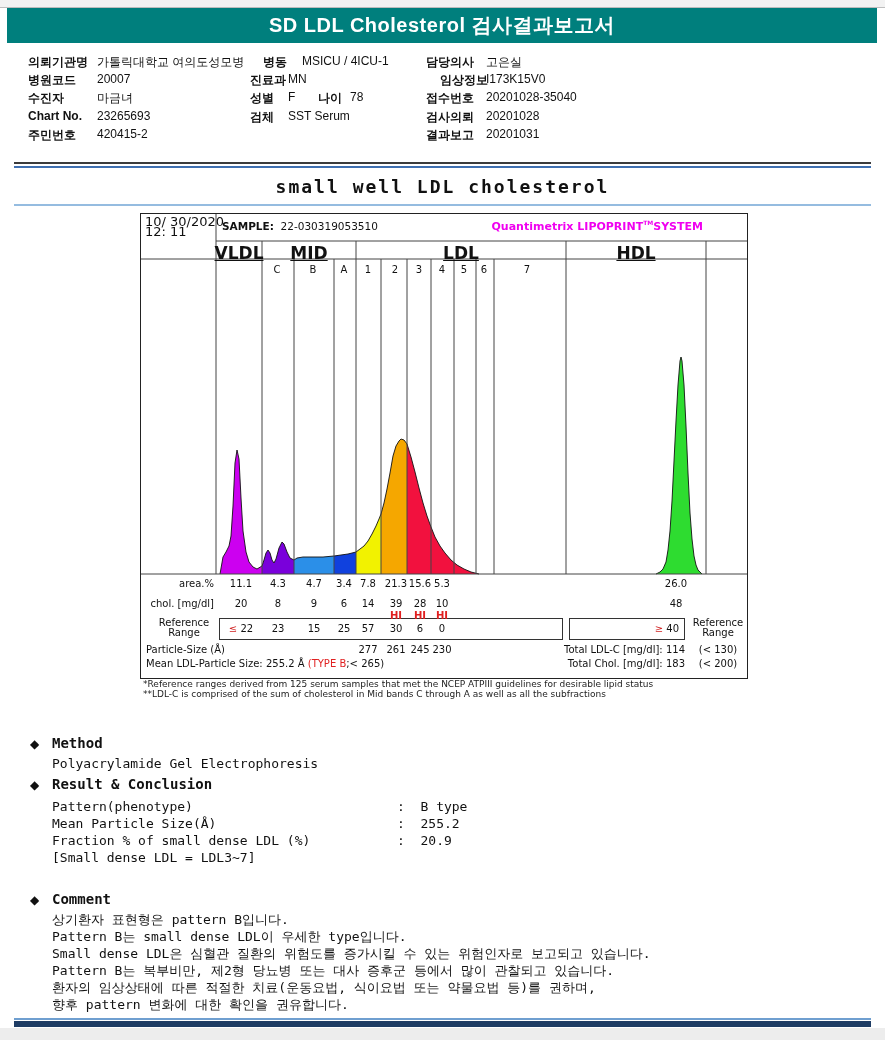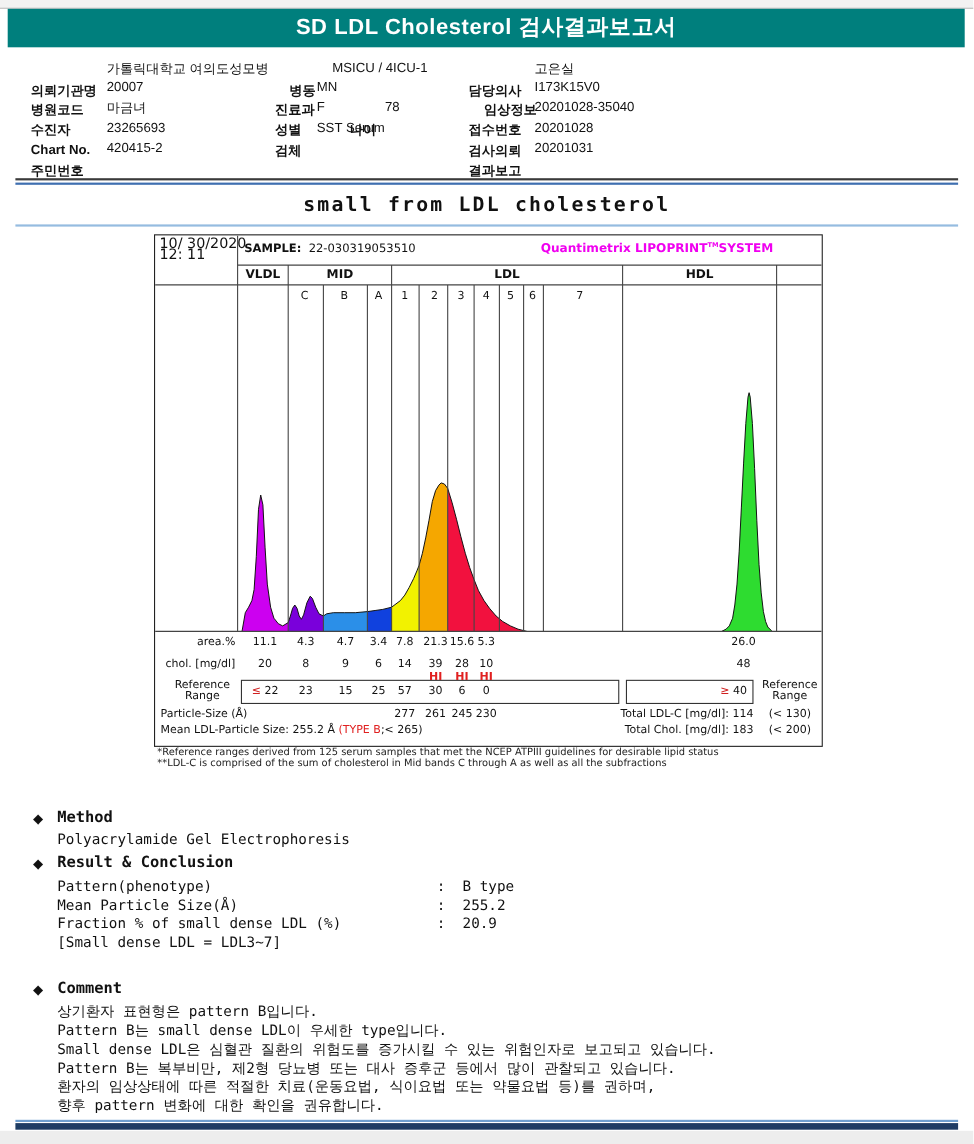--- a/index.html
+++ b/index.html
@@ -4,29 +4,29 @@
 <style>
   html,body{margin:0;padding:0;width:885px;height:1040px;overflow:hidden;background:#ffffff;}
   body{font-family:"Liberation Sans","DejaVu Sans",sans-serif;color:#111;}
   .abs{position:absolute;}
   #page{position:relative;width:885px;height:1040px;background:#fff;}
   .mono{font-family:"DejaVu Sans Mono","DejaVu Sans",monospace;}
   .b{font-weight:bold;}
   .topstrip{left:0;top:0;width:885px;height:7px;background:#f2f2f2;border-bottom:1px solid #bdbdbd;}
   .banner{left:7px;top:8px;width:870px;height:35px;background:#007f7d;color:#fff;
           font-size:20px;font-weight:bold;text-align:center;line-height:35px;letter-spacing:0.5px;}
-  .pi-label{font-weight:bold;font-size:12px;white-space:nowrap;margin-top:20px;}
+  .pi-label{font-weight:bold;font-size:12px;white-space:nowrap;}
   .pi-value{font-size:12px;white-space:nowrap;}
   .rule-dark{left:14px;top:162px;width:857px;height:2px;background:#3b3b3b;}
   .rule-blue{left:14px;top:166px;width:857px;height:2px;background:#3f6fb0;}
   .sec-title{left:0;top:176px;width:885px;text-align:center;font-size:18px;font-weight:bold;letter-spacing:2px;}
   .rule-lblue{left:14px;top:204px;width:857px;height:2px;background:#95bce0;}
   #chart{left:140px;top:213px;width:606px;height:464px;border:1px solid #222;background:#fff;}
   #chart .lab{position:absolute;font-size:10px;white-space:nowrap;font-family:"DejaVu Sans",sans-serif;}
-  #chart .band{font-size:11px;font-weight:bold;}
+  #chart .band{font-size:17px;font-weight:bold;text-decoration:underline;}
   .hdr-date{left:4px;top:3px;font-size:13px;line-height:10px;font-family:"DejaVu Sans",sans-serif;}
   .hdr-sample{left:81px;top:6px;font-size:10.5px;font-family:"DejaVu Sans",sans-serif;}
   .hdr-brand{top:5px;right:44px;font-size:11px;font-weight:bold;color:#f000f0;font-family:"DejaVu Sans",sans-serif;white-space:nowrap;}
   .hdr-brand sup{font-size:6px;}
   .refbox{border:1px solid #333;height:20px;top:404px;}
   .hi{color:#e02020;font-weight:bold;font-size:9px;}
   .refsym{color:#d02020;}
   .fnote{left:143px;font-size:9px;color:#222;font-family:"DejaVu Sans",sans-serif;white-space:nowrap;}
   .diamond{font-size:12px;}
   .h-sec{font-size:14px;font-weight:bold;}
@@ -72,21 +72,21 @@
       <div class="pi-label" style="position: absolute; top: 109px; left: 426px;">검사의뢰</div>
       <div class="pi-value" style="position: absolute; top: 109px; left: 486px;">20201028</div>
       <div class="pi-label" style="position: absolute; top: 127px; left: 28px;">주민번호</div>
       <div class="pi-value" style="position: absolute; top: 127px; left: 97px;">420415-2</div>
       <div class="pi-label" style="position: absolute; top: 127px; left: 426px;">결과보고</div>
       <div class="pi-value" style="position: absolute; top: 127px; left: 486px;">20201031</div>
     </div>
 
   <div class="abs rule-dark"></div>
   <div class="abs rule-blue"></div>
-  <div class="abs sec-title mono">small from LDL cholesterol</div>
+  <div class="abs sec-title mono">small well LDL cholesterol</div>
   <div class="abs rule-lblue"></div>
 
   <div class="abs" id="chart">
     <svg id="chartSvg" width="606" height="462" viewBox="0 0 606 462" style="position:absolute;left:0;top:0;">
         <polygon points="79,360 82,343 85,338 88,332 90,322 92,292 94,249 96,236 98,245 100,284 102,317 105,338 108,348 112,353 116,355 121,352 121,360 79,360" fill="#cc00f0" stroke="none"></polygon>
         <polygon points="121,352 123,346 125,339 127,336 129,339 131,346 133,349 135,345 138,334 141,328 143,330 146,338 149,344 153,346 153,360 121,360" fill="#7a00db" stroke="none"></polygon>
         <polygon points="153,346 156,344 162,343 172,343 182,343 193,342 193,360 153,360" fill="#2b8fe8" stroke="none"></polygon>
         <polygon points="193,342 200,341 207,340 215,338 215,360 193,360" fill="#1041de" stroke="none"></polygon>
         <polygon points="215,338 219,335 223,332 227,327 231,320 235,312 238,305 240,300 240,360 215,360" fill="#f2f200" stroke="none"></polygon>
         <polygon points="240,300 243,289 246,275 249,259 252,242 255,232 258,227 260,225 263,226 266,230 266,360 240,360" fill="#f5a700" stroke="none"></polygon>

